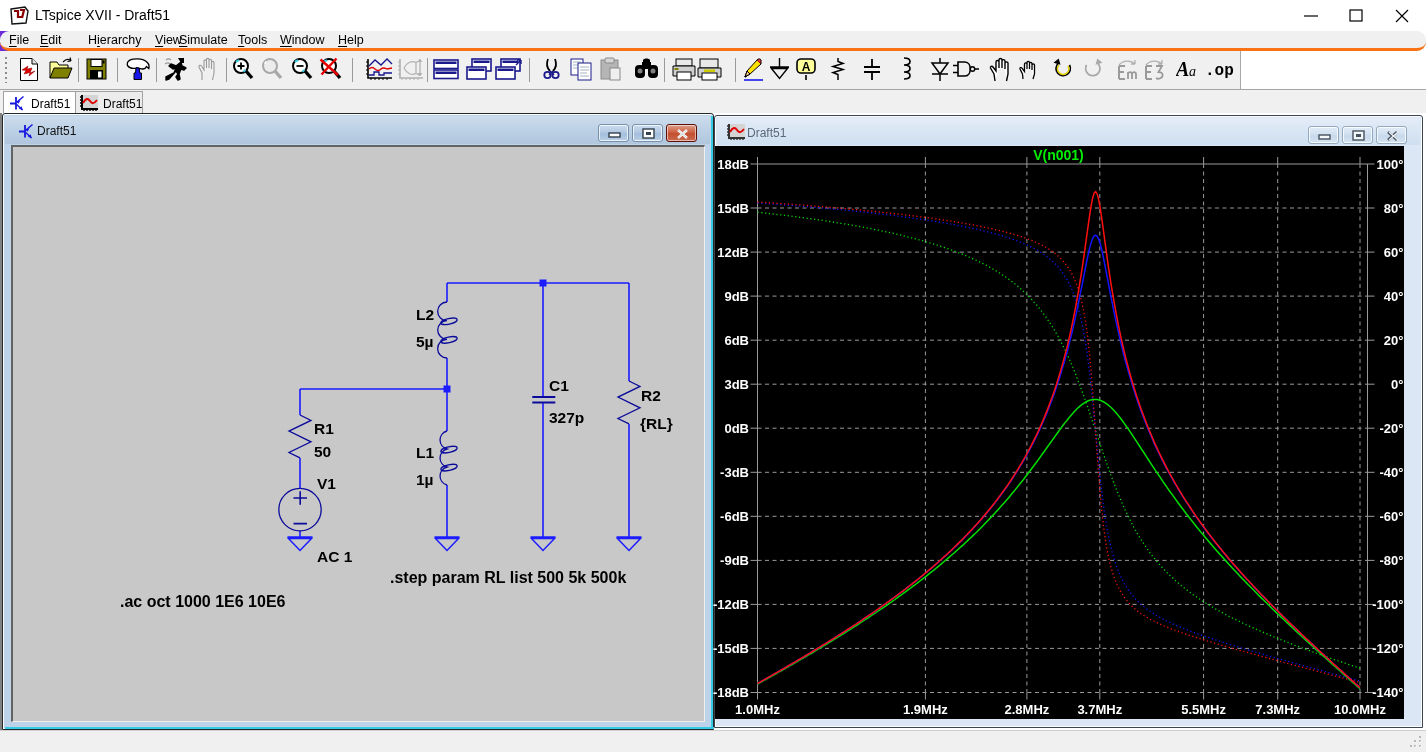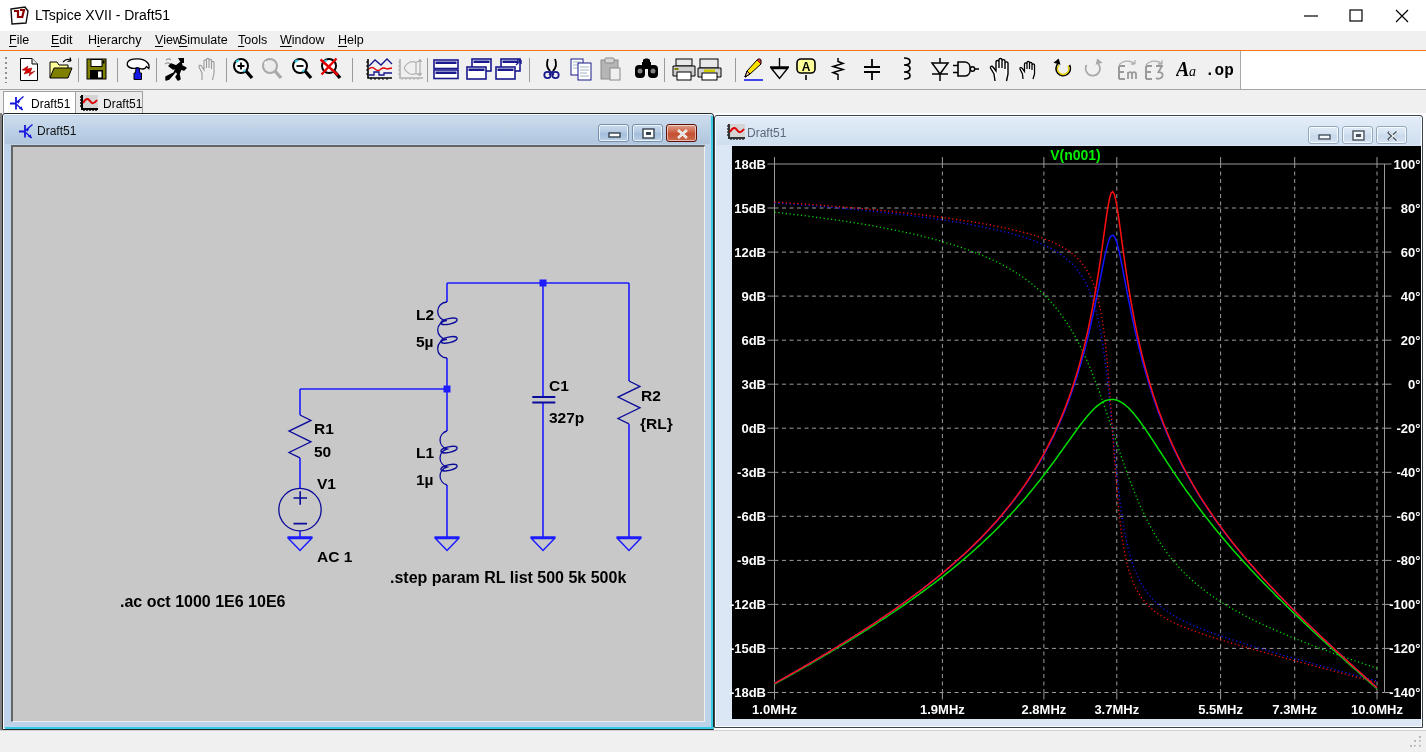--- a/index.html
+++ b/index.html
@@ -4,21 +4,21 @@
 <style>
 * { margin:0; padding:0; box-sizing:border-box; }
 html,body { width:1426px; height:752px; overflow:hidden; background:#fff; }
 body { font-family:"Liberation Sans", sans-serif; position:relative; }
 #app { position:absolute; left:0; top:0; width:1142px; height:752px; background:#6d28d9; }
 #topline { position:absolute; left:170px; top:0; width:420px; height:2px; background:#3a3a3a; }
 #titlebar { position:absolute; left:0; top:0; width:1426px; height:31px; background:#fff; }
 #titlebar .ticon { position:absolute; left:9px; top:6px; }
 #titlebar .ttext { position:absolute; left:35px; top:7px; font-size:14px; color:#000; }
 .wbtn { position:absolute; top:0; width:30px; height:31px; }
-#menubar { position:absolute; left:0; top:31px; width:1426px; height:20px; background:#f0f0f0; font-size:12.5px; color:#000; border-bottom:1px solid #f97316; }
+#menubar { position:absolute; left:0; top:31px; width:1426px; height:20px; background:#f0f0f0; font-size:12.5px; color:#000; border-bottom:3px solid #f97316;border-radius:9px; }
 #menubar span { position:absolute; top:2px; }
 #menubar u { text-decoration:underline; text-underline-offset:2px; }
 #toolbar { position:absolute; left:0; top:51px; width:1426px; height:38px; background:#fff; }
 #toolbar .tbbg { position:absolute; left:0; top:0; width:1241px; height:38px; background:#f0f0f0; border-right:1px solid #a8a8a8; }
 #toolbar .grip { position:absolute; left:5px; top:6px; width:3px; height:26px;
   background-image:repeating-linear-gradient(#8c8c8c 0 2px, #f0f0f0 2px 5px); width:2px; }
 .ticn { position:absolute; top:7px; }
 .tsep { position:absolute; top:7px; width:1px; height:24px; background:#9a9a9a; }
 #tabbar { position:absolute; left:0; top:89px; width:1426px; height:24px; background:#f0f0f0; border-top:1px solid #a5a5a5; }
 .tab { position:absolute; top:1px; height:23px; font-size:12px; color:#000; border:1px solid #a0a0a0; }
@@ -41,21 +41,21 @@
 #win1 .canvas { position:absolute; left:8px; top:31px; width:694px; height:577px; background:#c8c8c8;
   border-top:2px solid #646464; border-left:2px solid #646464; border-right:1px solid #efefef; border-bottom:1px solid #efefef; }
 
 #win2 { position:absolute; left:714px; top:2px; width:709px; height:613px;
   background:#dce7f5; border:1px solid #3c4650; border-radius:3px 3px 0 0;
   box-shadow: inset 0 0 0 1px #fcfdfe; }
 #win2 .wtitle { position:absolute; left:2px; top:2px; right:2px; height:27px;
   background:linear-gradient(#e4edf8,#d7e4f3 55%,#cfdff0); border-radius:2px 2px 0 0; }
 #win2 .wtitle .wtext { position:absolute; left:30px; top:8px; font-size:12px; color:#5b6a7a; }
 #win2 .plot svg { overflow:visible; }
-#win2 .plot { position:absolute; left:17px; top:30px; width:689px; height:573px; background:#000; }
+#win2 .plot { position:absolute; left:0; top:30px; width:689px; height:573px; background:#000; }
 .mbtns { position:absolute; top:8px; height:18px; }
 .mbtn { position:absolute; top:0; width:31px; height:18px; border-radius:3px; }
 .mbtn.blue { background:linear-gradient(#ccdcee,#b3c9e2 45%,#a3bedc 55%,#b9cfe6); border:1px solid #7591ad; box-shadow:inset 0 0 0 1px rgba(255,255,255,.75); }
 .mbtn.lite { background:linear-gradient(#e3ecf7,#d2e0f0 45%,#c8d9ec 55%,#d5e2f1); border:1px solid #93a9c0; box-shadow:inset 0 0 0 1px rgba(255,255,255,.8); }
 .mbtn.red { background:linear-gradient(#dda08c,#cf684c 40%,#c54f31 55%,#c96b50); border:1px solid #5d0f05; box-shadow:inset 0 0 0 1px rgba(255,255,255,.55); }
 .mbtn svg { position:absolute; left:0; top:0; }
 </style>
 </head>
 <body>
 <div id="app">
@@ -71,21 +71,21 @@
       </svg>
   <svg class="wbtn" style="left:1341px" width="30" height="31">
         <rect x="9" y="10" width="12" height="11" fill="none" stroke="#000" stroke-width="1.2"></rect>
       </svg>
   <svg class="wbtn" style="left:1387px" width="30" height="31">
         <path d="M9 10 L21 22 M21 10 L9 22" stroke="#000" stroke-width="1.2"></path>
       </svg>
 </div>
 <div id="menubar">
   <span style="left:9px"><u>F</u>ile</span>
-  <span style="left:51px"><u>E</u>dit</span>
+  <span style="left:40px"><u>E</u>dit</span>
   <span style="left:88px">H<u>i</u>erarchy</span>
   <span style="left:155px"><u>V</u>iew</span>
   <span style="left:179px"><u>S</u>imulate</span>
   <span style="left:238px"><u>T</u>ools</span>
   <span style="left:280px"><u>W</u>indow</span>
   <span style="left:338px"><u>H</u>elp</span>
 </div>
 <div id="toolbar">
   <div class="tbbg"></div>
   <div class="grip"></div>

